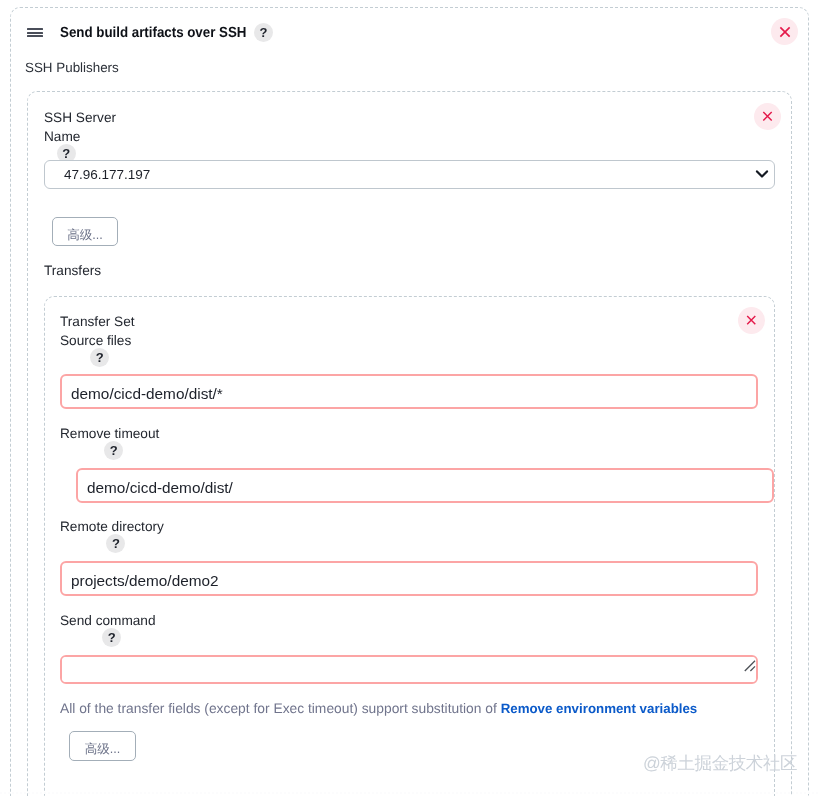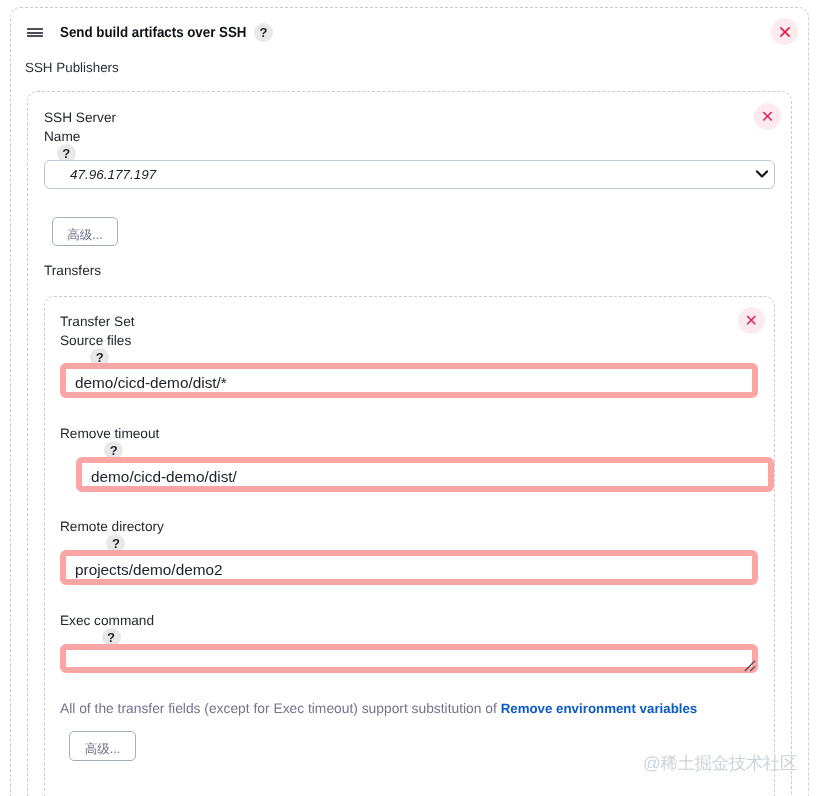--- a/index.html
+++ b/index.html
@@ -44,32 +44,32 @@
   
   .fld-label { position:absolute; display:flex; align-items:center; font-size:13.65px; color:#23272f;flex-direction:column; }
   .fld-label .help-badge { margin-left:8px; }
 
   .txtline { position:absolute; font-size:13.65px; color:#23272f; }
 
   input.jk, textarea.jk {
      position:absolute;
      font-family:"Liberation Sans", sans-serif;
      font-size:15.35px;
-     border:6px solid #fca5a5; border-radius:6px; background:#fff;
-     color:#1c2029; outline:none; padding:4px 9px 0 9px;
+     border:2px solid #fca5a5; border-radius:6px; background:#fff;
+     color:#1c2029; outline:none; padding:4px 9px 0 9px;margin-top:11px;
   }
   textarea.jk { padding:6px 9px; resize:vertical; }
 
   select.jk {
      position:absolute;
      font-family:"Liberation Sans", sans-serif;
      font-size:13.5px;
      border:1px solid #bfc7ce; border-radius:6px; background:#fff;
-     color:#1c2029; outline:none; padding:0 25px;
-     -webkit-appearance:none; appearance:none;font-style:italic;
+     color:#1c2029; outline:none; padding:0 19px;
+     -webkit-appearance:none; appearance:none;
   }
   .sel-chevron { position:absolute; pointer-events:none; }
 
   .btn-adv {
      position:absolute;
      border:1px solid #a3aeb8; border-radius:5px; background:#fff;
      color:#6a7087; font-size:12.6px; padding-top:8px;
      display:flex; align-items:center; justify-content:center; cursor:pointer;
      font-family:"Liberation Sans", sans-serif;
   }
@@ -149,21 +149,21 @@
 </div>
 <input class="jk" style="left: 76px; top: 457px; width: 698px; height: 35px;" value="demo/cicd-demo/dist/">
 
 <div class="fld-label" style="left:60px;top:519px">
   <span>Remote directory</span>
   <span class="help-badge">?</span>
 </div>
 <input class="jk" style="left: 60px; top: 550px; width: 698px; height: 35px;" value="projects/demo/demo2">
 
 <div class="fld-label" style="left:60px;top:613px">
-  <span>Exec command</span>
+  <span>Send command</span>
   <span class="help-badge">?</span>
 </div>
 <textarea class="jk" style="left: 60px; top: 644px; width: 698px; height: 29px; resize: none;"></textarea>
 <svg class="resize-grip" style="position:absolute;left:744px;top:660px" width="12" height="12" viewBox="0 0 12 12">
   <path d="M0.8 11 L11 0.8" stroke="#4c5056" stroke-width="1.3" stroke-linecap="butt"></path>
   <path d="M6.4 11 L11 6.4" stroke="#4c5056" stroke-width="1.3" stroke-linecap="butt"></path>
 </svg>
 
 <div class="hint" style="left:60px;top:700px">
   <span>All of the transfer fields (except for Exec timeout) support substitution of </span><a href="#">Remove environment variables</a>

